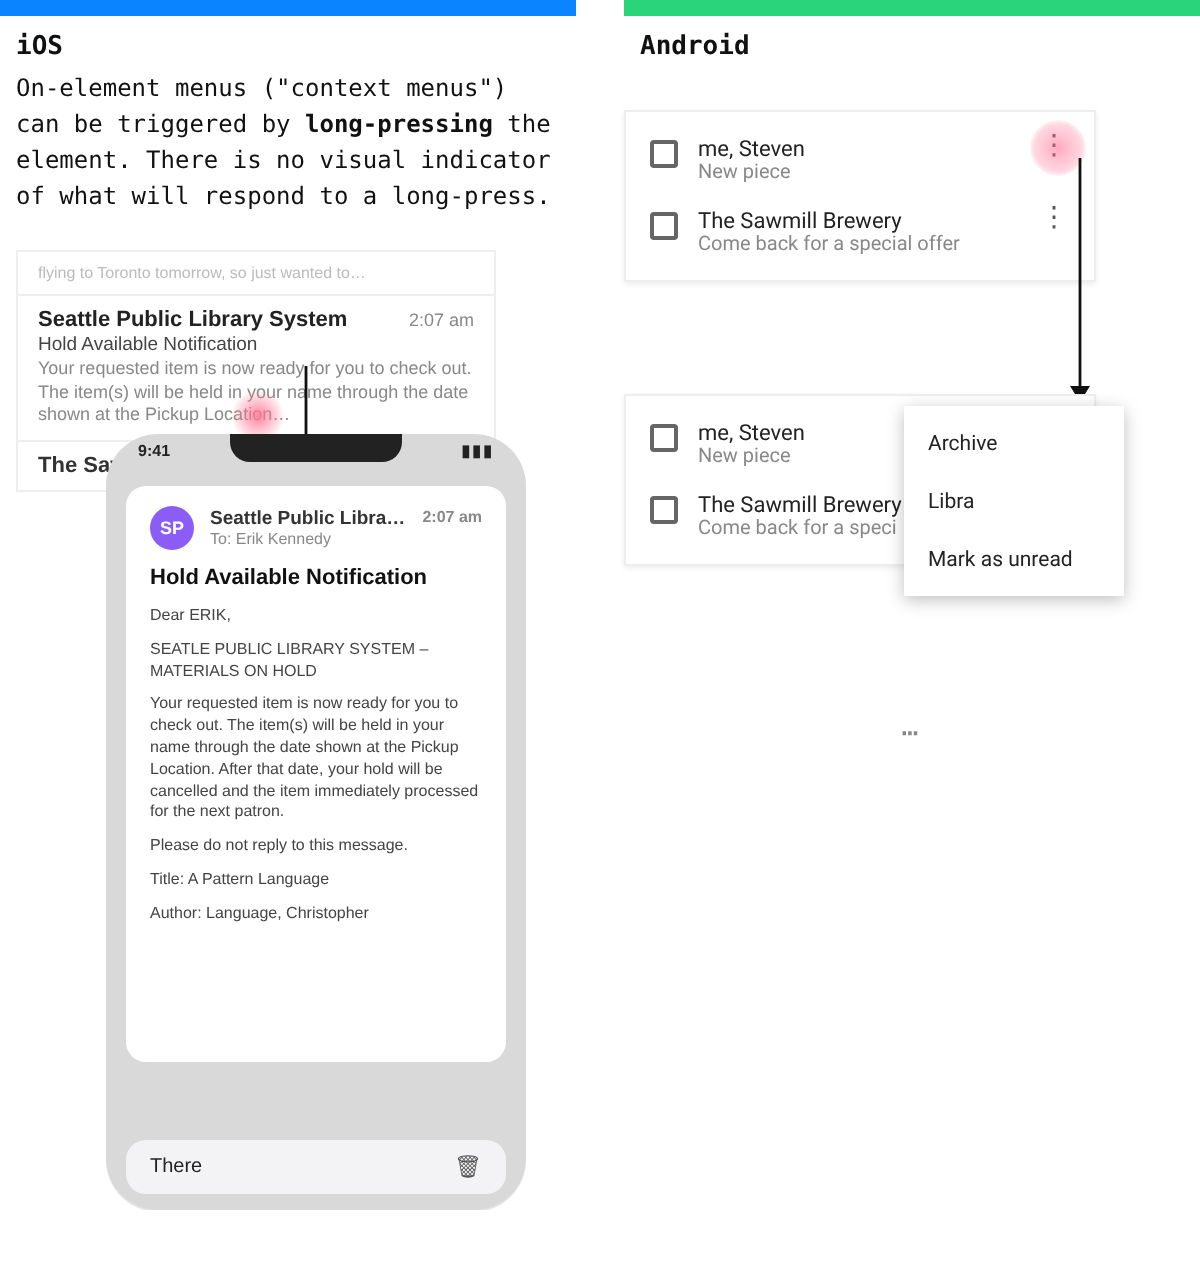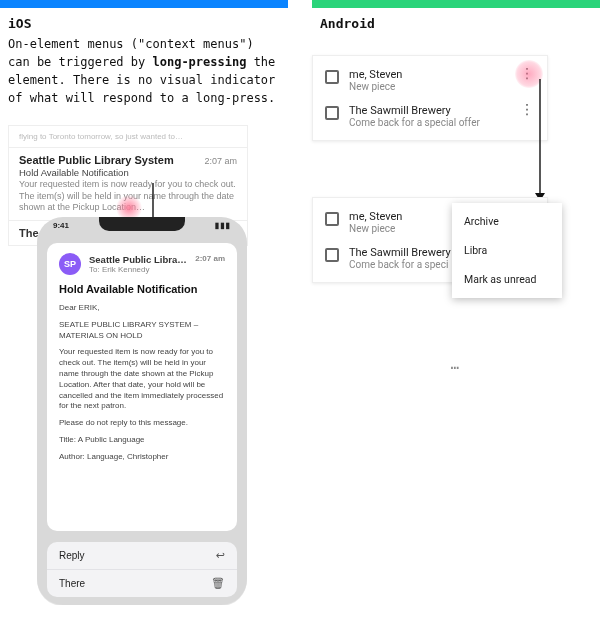--- a/index.html
+++ b/index.html
@@ -37,21 +37,21 @@
   .ios-list .below .time { font-size: 9px; color: #aaa; }
 
   .press-dot {
     position: absolute; top: 70px; left: 108px;
     width: 26px; height: 26px; border-radius: 50%;
     background: radial-gradient(circle, rgba(255,120,150,0.9) 0%, rgba(255,120,150,0.25) 55%, rgba(255,120,150,0) 72%);
     pointer-events: none;
   }
 
   .phone {
-    position: absolute; top: 92px; left: 29px;
+    position: absolute; top: 92px; left: 45px;
     width: 210px; height: 388px;
     background: #d9d9d9; border-radius: 26px;
     box-shadow: 0 1px 0 rgba(0,0,0,0.1);
     font-family: -apple-system, "Helvetica Neue", Arial, sans-serif;
   }
   .phone .notch {
     position: absolute; top: 0; left: 50%; transform: translateX(-50%);
     width: 86px; height: 14px; background: #222; border-radius: 0 0 10px 10px;
   }
   .phone .status {
@@ -178,28 +178,24 @@
                 <span class="time" style="float:right">2:07 am</span>
               </div>
               <div class="to">To: Erik Kennedy</div>
             </div>
           </div>
           <h4>Hold Available Notification</h4>
           <p>Dear ERIK,</p>
           <p>SEATLE PUBLIC LIBRARY SYSTEM – MATERIALS ON HOLD</p>
           <p>Your requested item is now ready for you to check out. The item(s) will be held in your name through the date shown at the Pickup Location. After that date, your hold will be cancelled and the item immediately processed for the next patron.</p>
           <p>Please do not reply to this message.</p>
-          <p>Title: A Public Language</p>
+          <p>Title: A Pattern Language</p>
           <p>Author: Language, Christopher</p>
         </div>
         <div class="actions">
-          <div class="act">
-            <span>Reply</span>
-            <span class="glyph">↩︎</span>
-          </div>
           <div class="act">
             <span>There</span>
             <span class="glyph">🗑</span>
           </div>
         </div>
       </div>
     </div>
   </div>
 
   <div class="col">

